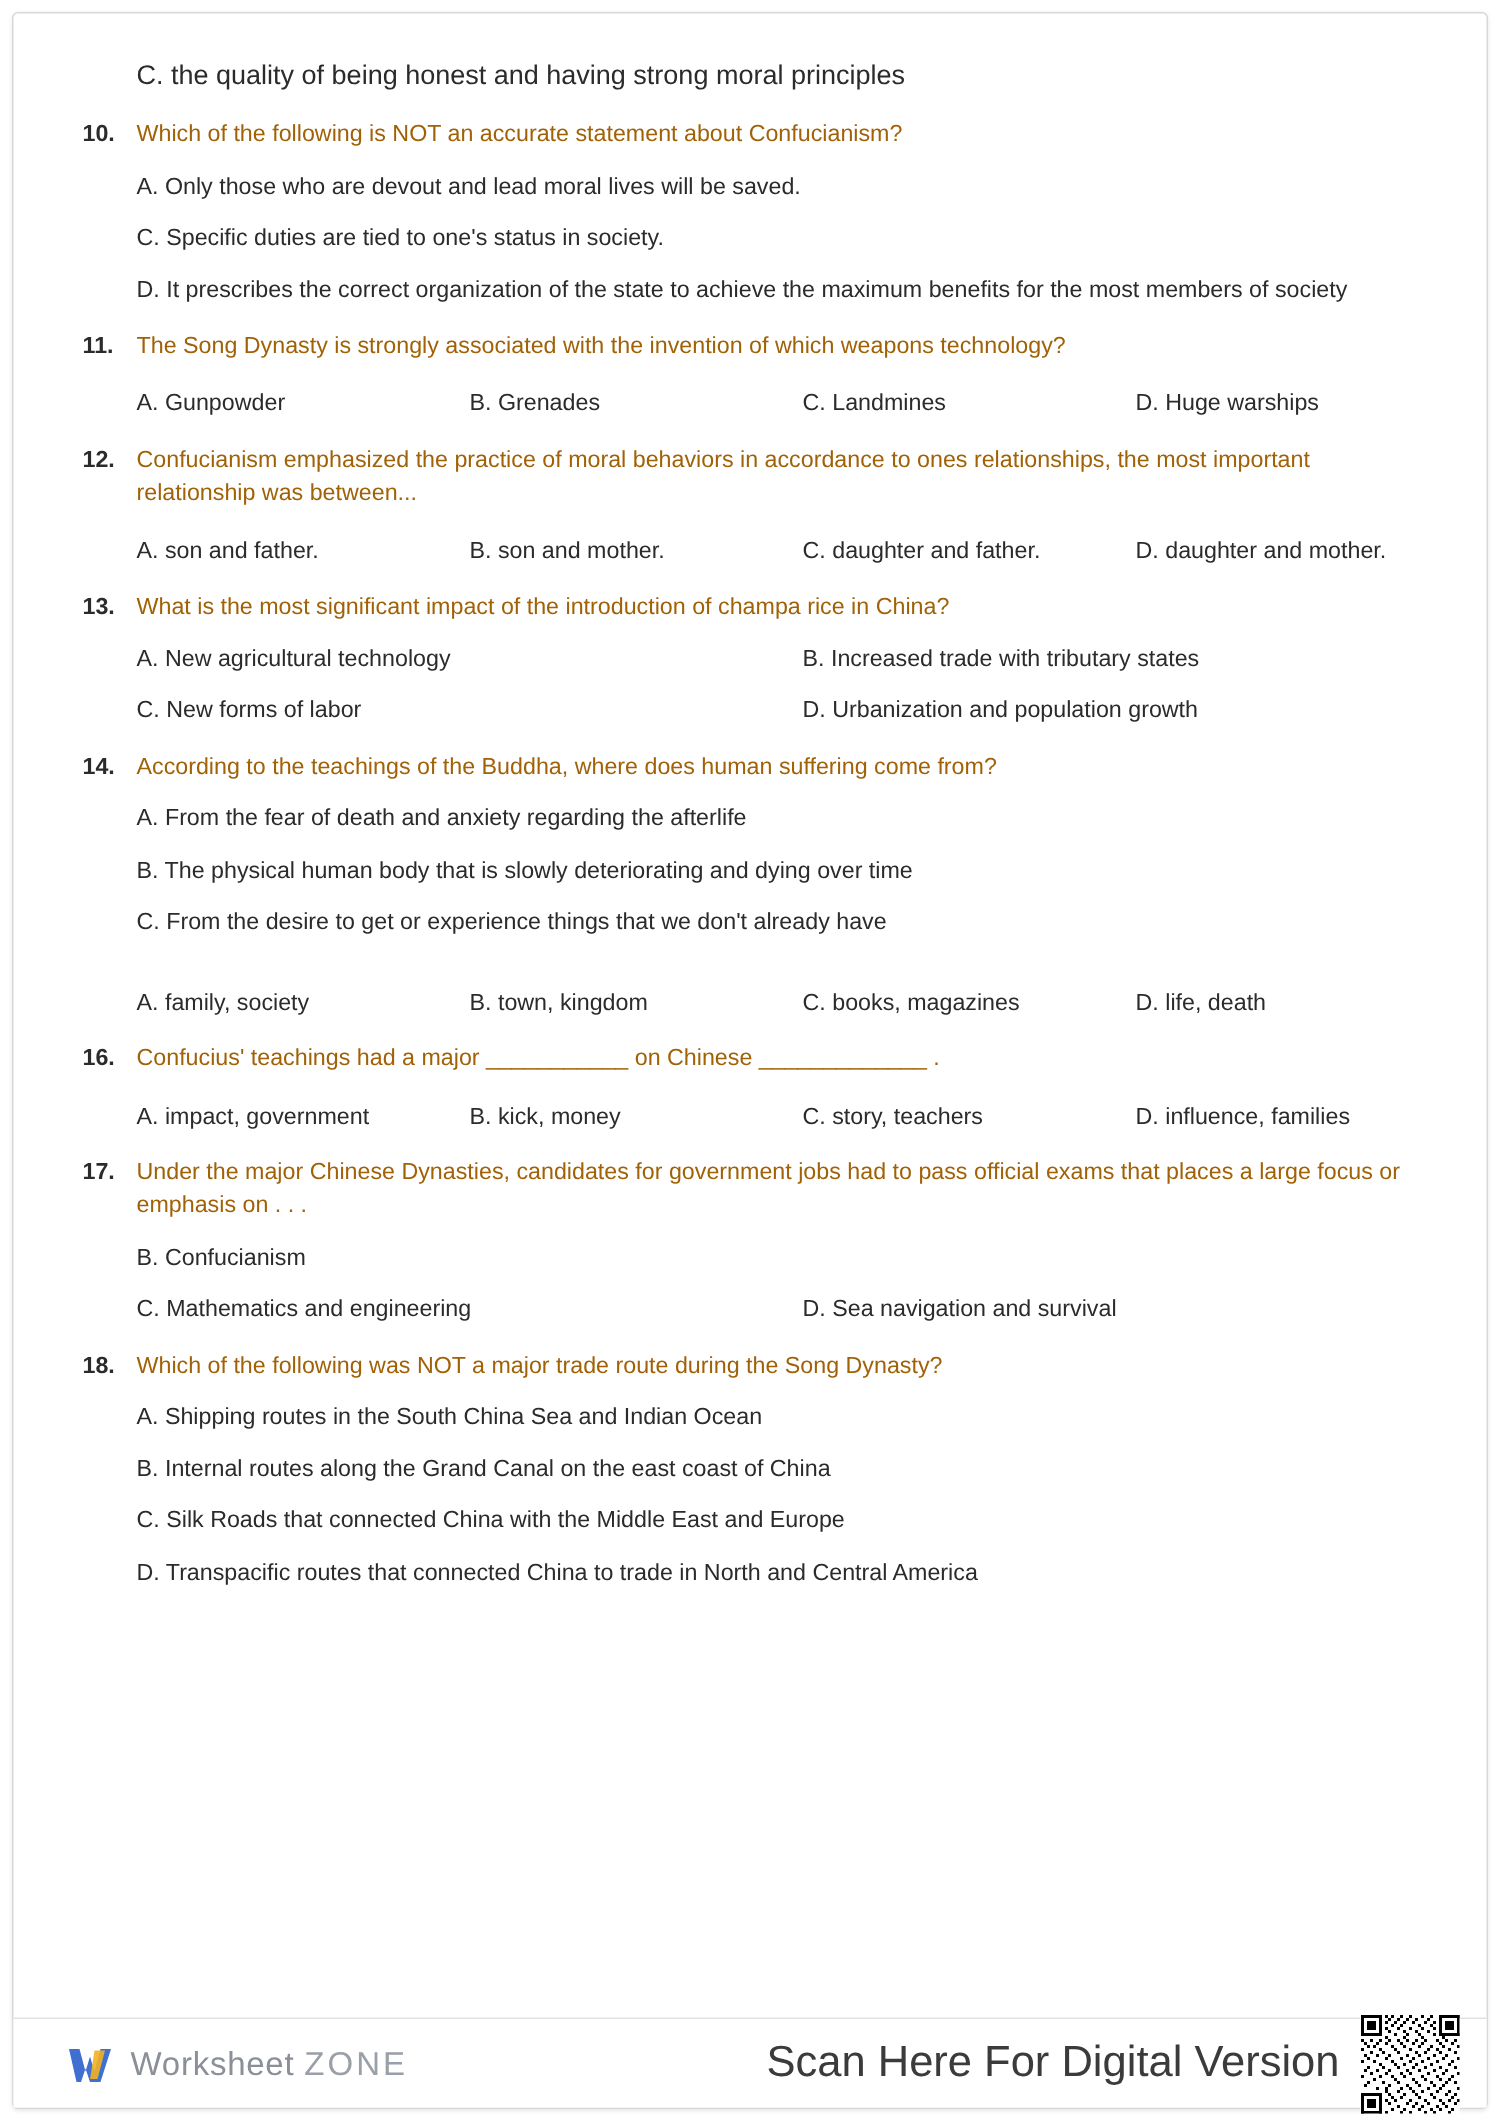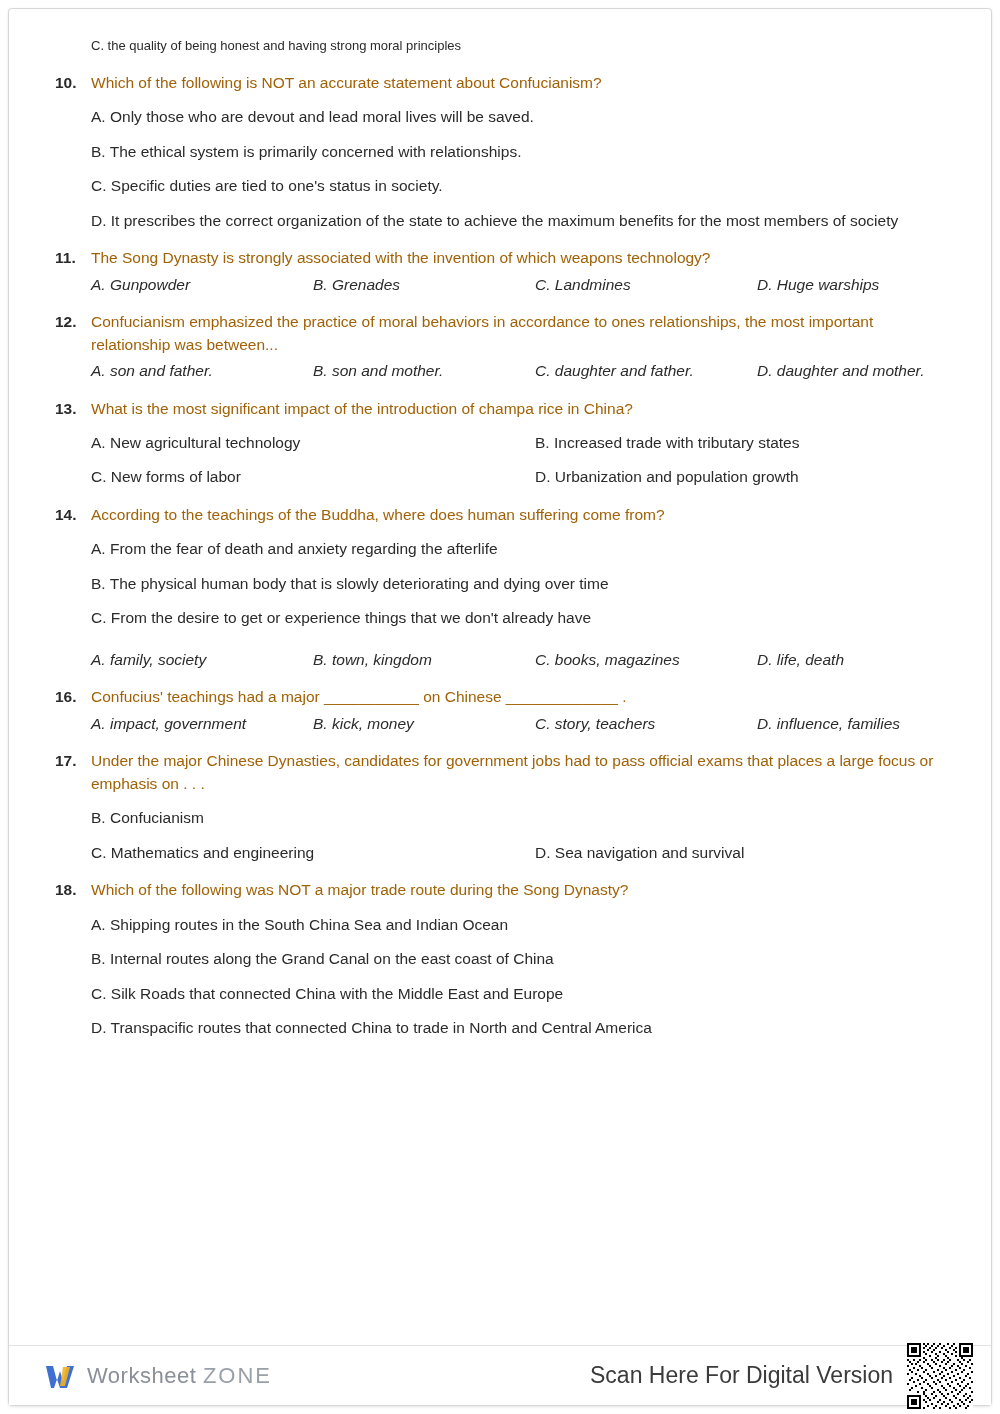--- a/index.html
+++ b/index.html
@@ -25,21 +25,21 @@
     background: #fff;
     border: 1px solid #d8d8d8;
     border-radius: 4px;
     box-shadow: 0 1px 3px rgba(0,0,0,0.10);
     padding: 22px 46px 0 46px;
   }
   .content {
     width: 890px;
   }
   .orphan-choice {
-    font-size: 13px;
+    font-size: 18px;
     line-height: 1.45;
     color: #2b2b2b;
     margin: 6px 0 0 36px;
     padding-bottom: 16px;
   }
   .q-block {
     padding-bottom: 15px;
   }
   .q-head {
     display: flex;
@@ -64,22 +64,21 @@
   }
   .choice-row-stack .choice {
     display: block;
     font-size: 15.5px;
     line-height: 1.45;
     margin-top: 12px;
     color: #2b2b2b;
   }
   .choice-row-4 {
     display: flex;
-    margin-top: 4px;
-    font-style: italic;
+    margin-top: 16px;
   }
   .choice-row-4 .choice {
     font-size: 15.5px;
     line-height: 1.45;
     color: #2b2b2b;
   }
   .choice-row-4 .c0 { flex: 0 0 222px; }
   .choice-row-4 .c1 { flex: 0 0 222px; }
   .choice-row-4 .c2 { flex: 0 0 222px; }
   .choice-row-4 .c3 { flex: 1 1 auto; }
@@ -123,21 +122,21 @@
     font-size: 22px;
     letter-spacing: 0.5px;
     color: #8a8f98;
   }
   .brand-text .zone {
     color: #9aa0a8;
     letter-spacing: 2px;
   }
   .footer-spacer { flex: 1 1 auto; }
   .scan-text {
-    font-size: 23px;
+    font-size: 29px;
     color: #3b3b3b;
     margin-right: 14px;
     white-space: nowrap;
   }
   .qr {
     width: 66px;
     height: 66px;
     flex: 0 0 66px;
     background-color: #ffffff;
     image-rendering: pixelated;
@@ -151,21 +150,20 @@
 
     <div class="orphan-choice">C. the quality of being honest and having strong moral principles</div>
 
     <div class="q-block">
       <div class="q-head">
         <span class="q-num">10.</span>
         <span class="q-text">Which of the following is NOT an accurate statement about Confucianism?</span>
       </div>
       <div class="choices choice-row-stack">
         <span class="choice">A. Only those who are devout and lead moral lives will be saved.</span>
-        <span class="choice">B. The ethical system is primarily concerned with relationships.</span>
         <span class="choice">C. Specific duties are tied to one's status in society.</span>
         <span class="choice">D. It prescribes the correct organization of the state to achieve the maximum benefits for the most members of society</span>
       </div>
     </div>
 
     <div class="q-block">
       <div class="q-head">
         <span class="q-num">11.</span>
         <span class="q-text">The Song Dynasty is strongly associated with the invention of which weapons technology?</span>
       </div>

